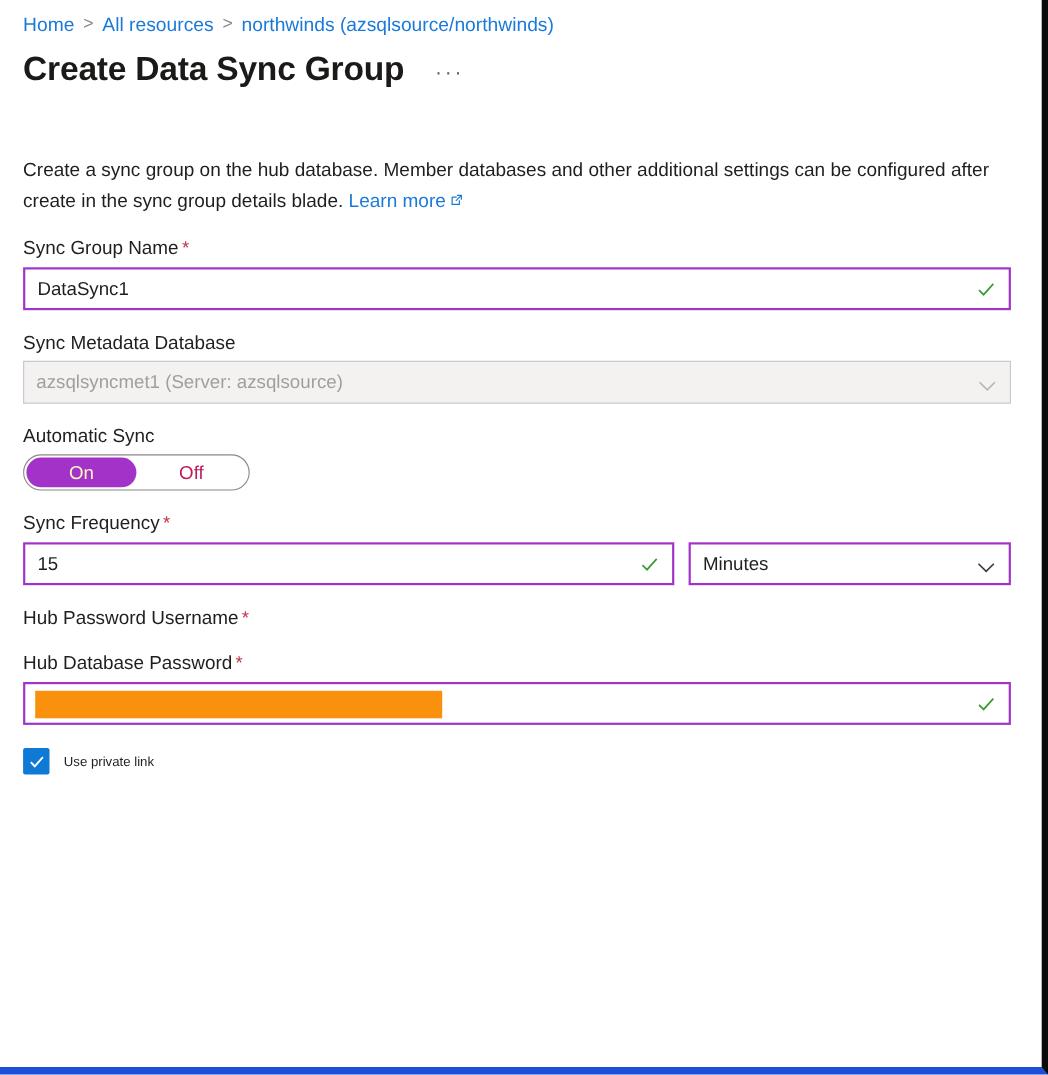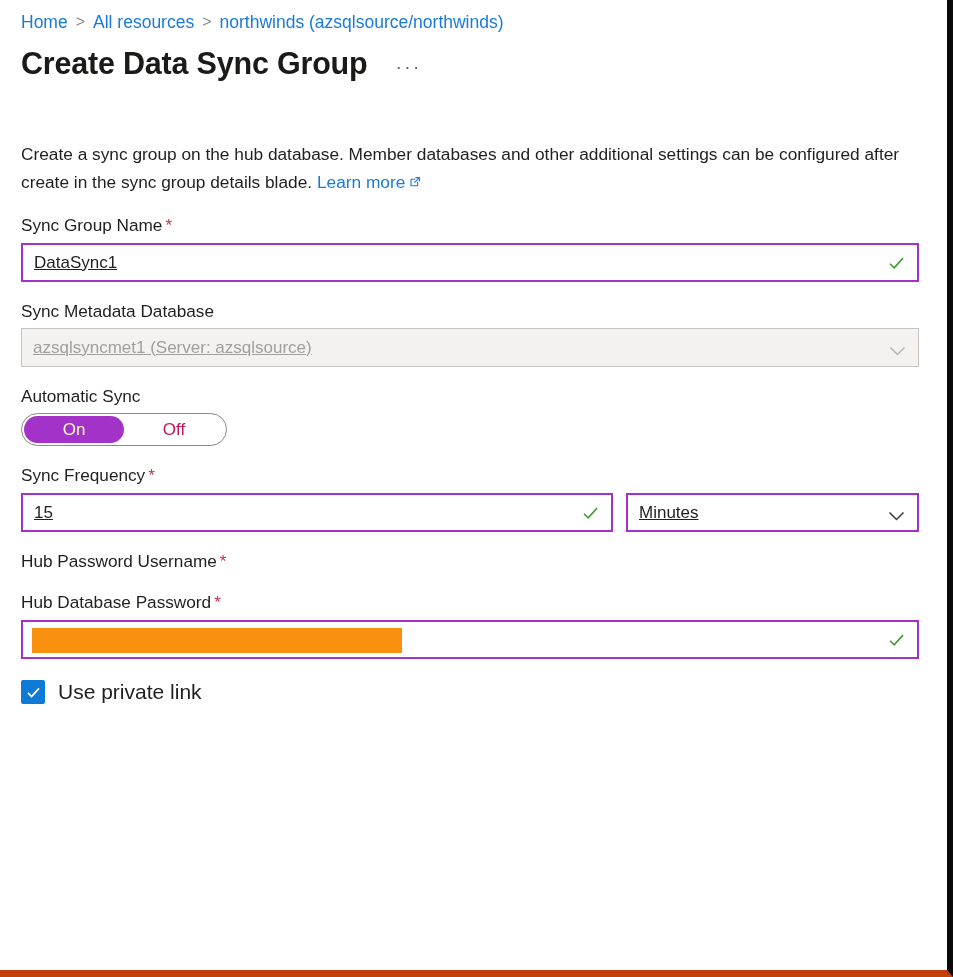--- a/index.html
+++ b/index.html
@@ -8,21 +8,21 @@
     width: 953px; height: 977px;
     background: #ffffff;
     font-family: "Liberation Sans", sans-serif;
     -webkit-font-smoothing: antialiased;
   }
   #page {
     position: relative;
     width: 953px; height: 977px;
     background: #ffffff;
     border-right: 6px solid #0a0a0a;
-    border-bottom: 7px solid #c2410c;
+    border-bottom: 7px solid #1d4ed8;
     overflow: hidden;
   }
   #inner { padding: 0 0 0 21px; }
 
   
   .breadcrumb {
     display: flex; align-items: center;
     height: 34px; padding-top: 10px;
     font-size: 17.5px; color: #0f6cbd;
     white-space: nowrap;
@@ -78,21 +78,20 @@
   .ctl {
     position: relative;
     height: 39px;
     width: 898px;
     border: 2px solid #a333c8;
     background: #ffffff;
     display: flex; align-items: center;
     padding: 0 40px 0 11px;
     font-size: 17px; color: #201f1e;
     cursor: text;
-    text-decoration: underline;
   }
   .ctl.sel { cursor: pointer; }
   .ctl.disabled {
     border: 1px solid #c8c6c4;
     background: #f3f2f1;
     color: #a19f9d;
     cursor: default;
   }
   .ctl .val { white-space: nowrap; overflow: hidden; }
 
@@ -146,21 +145,21 @@
   }
   .cbox {
     width: 24px; height: 24px;
     background: #0f7ad6;
     border-radius: 2px;
     display: flex; align-items: center; justify-content: center;
     flex: 0 0 auto;
   }
   .cbox svg { width: 15px; height: 15px; }
   .checkrow .cbl {
-    margin-left: 13px; font-size: 21px; color: #201f1e;
+    margin-left: 13px; font-size: 12px; color: #201f1e;
   }
 </style>
 </head>
 <body>
 
 <div id="page">
 <div id="inner">
 
   <div class="breadcrumb">
     <span class="crumb">Home</span>

